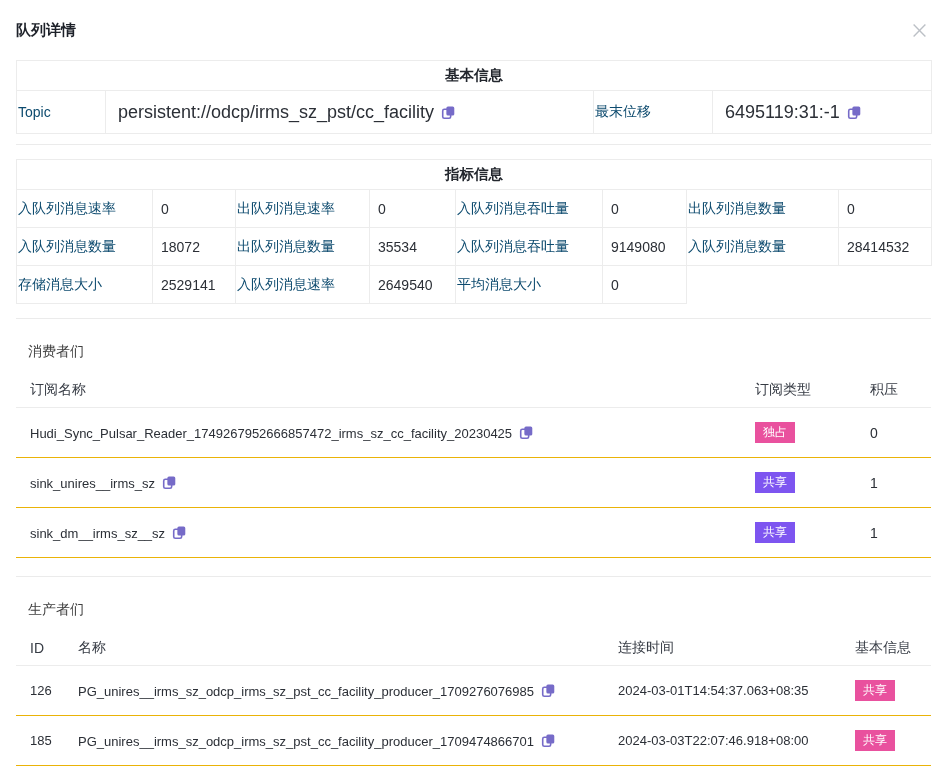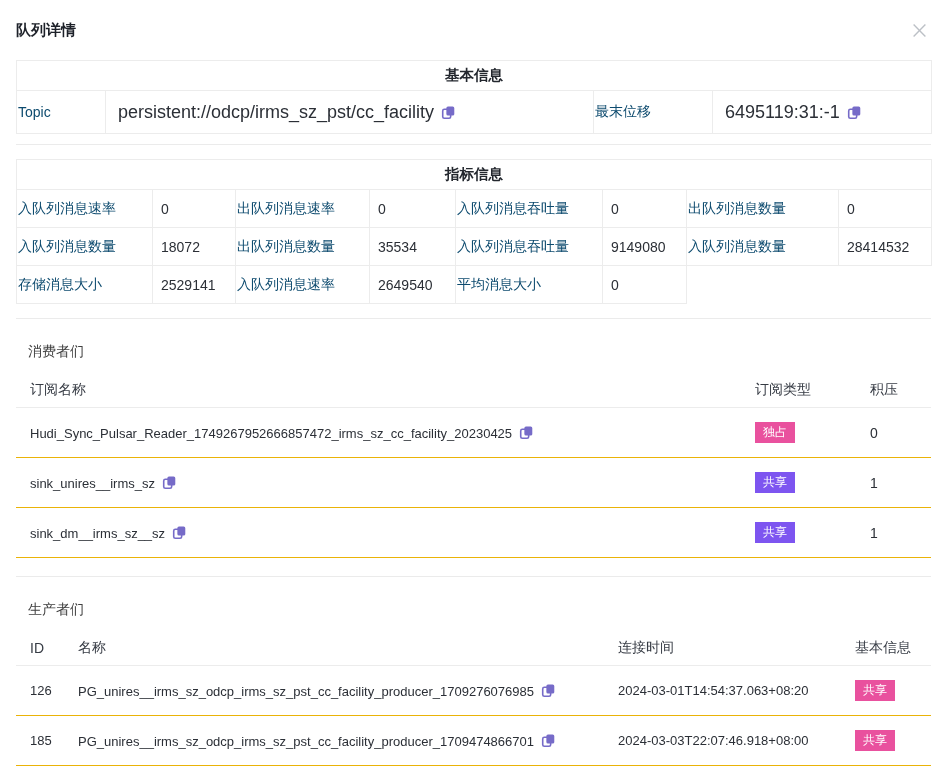--- a/index.html
+++ b/index.html
@@ -227,21 +227,21 @@
       <th>基本信息</th>
     </tr>
     <tr>
       <td class="mono-name">126</td>
       <td class="mono-name">
         <span>PG_unires__irms_sz_odcp_irms_sz_pst_cc_facility_producer_1709276076985</span><span class="copy-icon"><svg width="15" height="15" viewBox="0 0 14 14">
                 <rect x="1.6" y="4" width="7.4" height="8.4" rx="1.5" fill="none" stroke="currentColor" stroke-width="1.5"></rect>
                 <rect x="5" y="1.4" width="7.4" height="8.4" rx="1.5" fill="currentColor"></rect>
               </svg></span>
       </td>
-      <td class="mono-name">2024-03-01T14:54:37.063+08:20</td>
+      <td class="mono-name">2024-03-01T14:54:37.063+08:35</td>
       <td><span class="badge" data-variant="pink">共享</span></td>
     </tr>
     <tr>
       <td class="mono-name">185</td>
       <td class="mono-name">
         <span>PG_unires__irms_sz_odcp_irms_sz_pst_cc_facility_producer_1709474866701</span><span class="copy-icon"><svg width="15" height="15" viewBox="0 0 14 14">
                 <rect x="1.6" y="4" width="7.4" height="8.4" rx="1.5" fill="none" stroke="currentColor" stroke-width="1.5"></rect>
                 <rect x="5" y="1.4" width="7.4" height="8.4" rx="1.5" fill="currentColor"></rect>
               </svg></span>
       </td>

